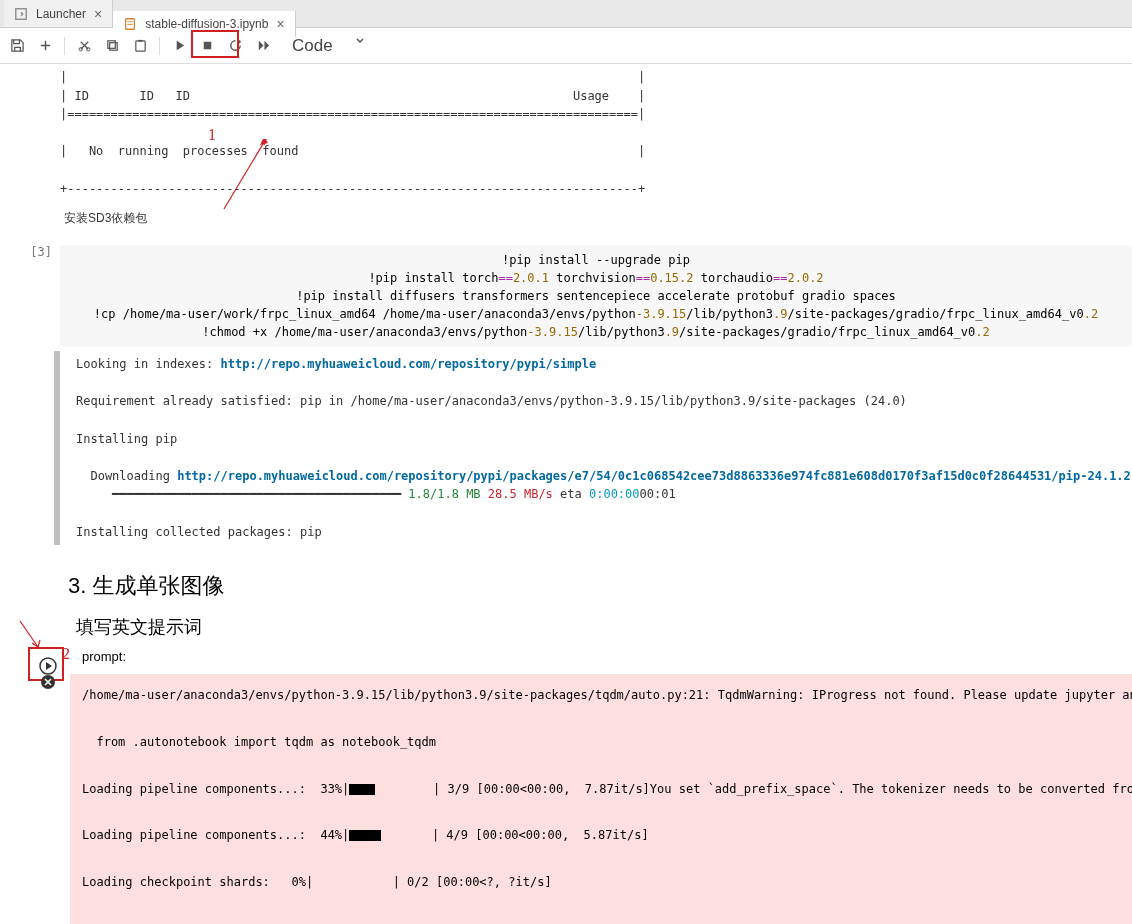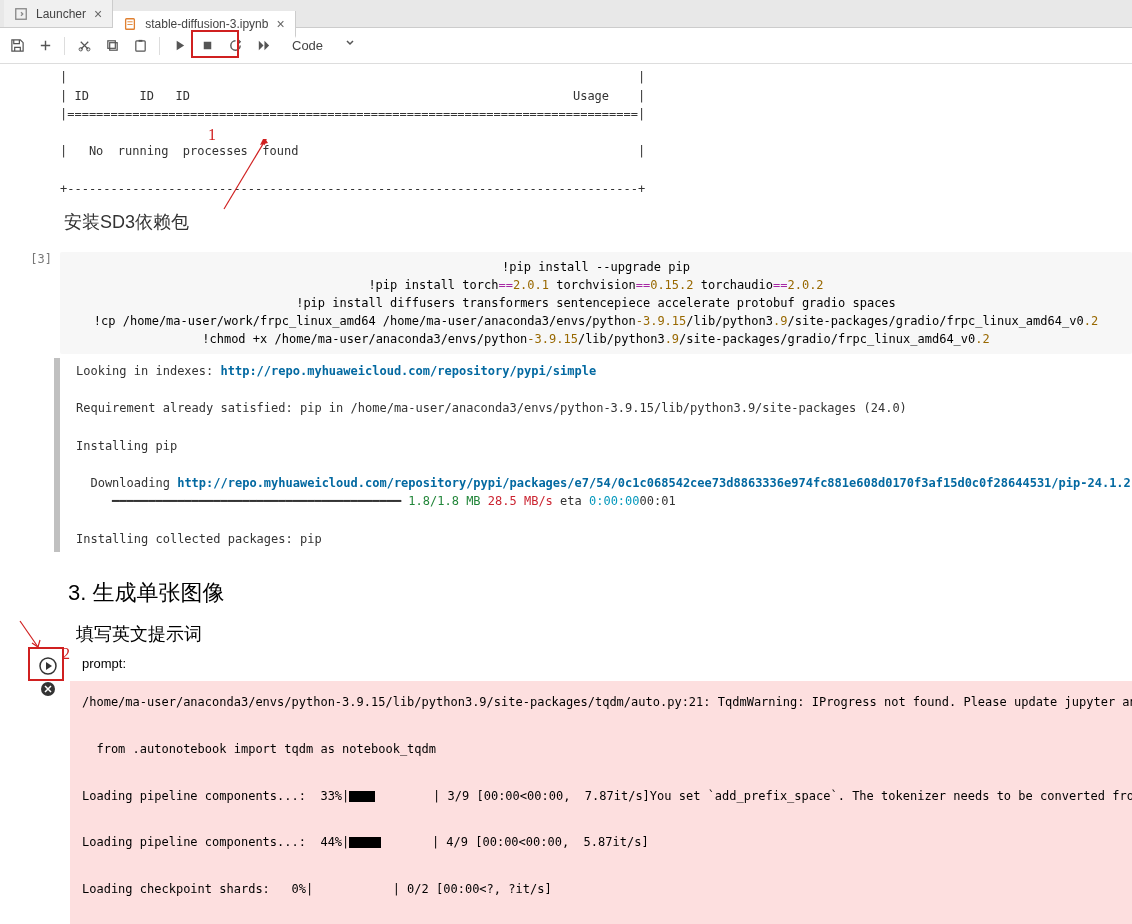--- a/index.html
+++ b/index.html
@@ -10,39 +10,39 @@
 .tab { display: flex; align-items: center; padding: 0 10px; height: 100%; border-right: 1px solid #ccc; background: #f0f0f0; font-size: 12px; color: #444; gap: 8px; }
 .tab.active { background: #fff; border-bottom: 2px solid #fff; position: relative; top: 11px; }
 .tab-close { color: #666; font-size: 14px; cursor: pointer; }
 .tab-icon { width: 14px; height: 14px; display: inline-block; }
 
 
 .toolbar { display: flex; align-items: center; height: 36px; border-bottom: 1px solid #ddd; padding: 0 6px; gap: 6px; }
 .tool-btn { width: 22px; height: 22px; display: flex; align-items: center; justify-content: center; color: #555; cursor: pointer; border-radius: 3px; }
 .tool-btn svg { width: 15px; height: 15px; }
 .tool-sep { width: 1px; height: 18px; background: #ddd; margin: 0 2px; }
-.cell-type-select { display: flex; align-items: flex-start; gap: 22px; margin-left: 12px; font-size: 13px; color: #444; cursor: pointer; }
+.cell-type-select { display: flex; align-items: flex-start; gap: 22px; margin-left: 12px; font-size: 17px; color: #444; cursor: pointer; }
 .box-hl { border: 2px solid #d02020; position: absolute; }
 
 
 .anno-1 { left: 208px; top: 62px; color: #d02020; font-size: 16px; font-family: serif; }
 .anno-arrow1 { position: absolute; left: 218px; top: 75px; }
 .anno-2 { left: 62px; top: 581px; color: #d02020; font-size: 16px; font-family: serif; }
 .anno-arrow2 { position: absolute; left: 18px; top: 555px; }
 
 
 .notebook { padding: 0 0 0 0; position: relative; }
 .cell { margin: 0 0 0 0; padding: 4px 0; }
 .prompt { width: 60px; text-align: right; color: #777; font-family: monospace; font-size: 12px; padding-right: 8px; flex-shrink: 0; }
 .cell-row { display: flex; align-items: flex-start; }
 .cell-content { flex: 1; min-width: 0; }
 
 .output-text { font-family: Menlo, Consolas, "DejaVu Sans Mono", monospace; font-size: 12px; white-space: pre; color: #333; line-height: 1.55; overflow-x: hidden; }
 
-.markdown-h1 { font-size: 18px; color: #333; padding-left: 64px; margin: 8px 0 14px 0; }
+.markdown-h1 { font-size: 12px; color: #333; padding-left: 64px; margin: 8px 0 14px 0; }
 .markdown-h3 { font-size: 22px; font-weight: 500; padding-left: 68px; margin: 26px 0 14px 0; }
 .markdown-h4 { font-size: 18px; font-weight: 500; padding-left: 76px; margin: 4px 12px 10px 0; }
 
 .code-cell { background: #f7f7f7; padding: 6px 10px; border-radius: 2px; font-family: Menlo, Consolas, "DejaVu Sans Mono", monospace; font-size: 12px; line-height: 1.5; overflow-x: hidden; }
 .code-cell .cm-op { color: #a626a4; }
 .code-cell .cm-num { color: #986801; }
 
 .output-area { border-left: 6px solid #c0c0c0; margin-left: 54px; padding: 4px 0 4px 16px; }
 .output-area .output-text a { color: #0369a1; text-decoration: none; font-weight: bold; }
 .green { color: #22863a; }

